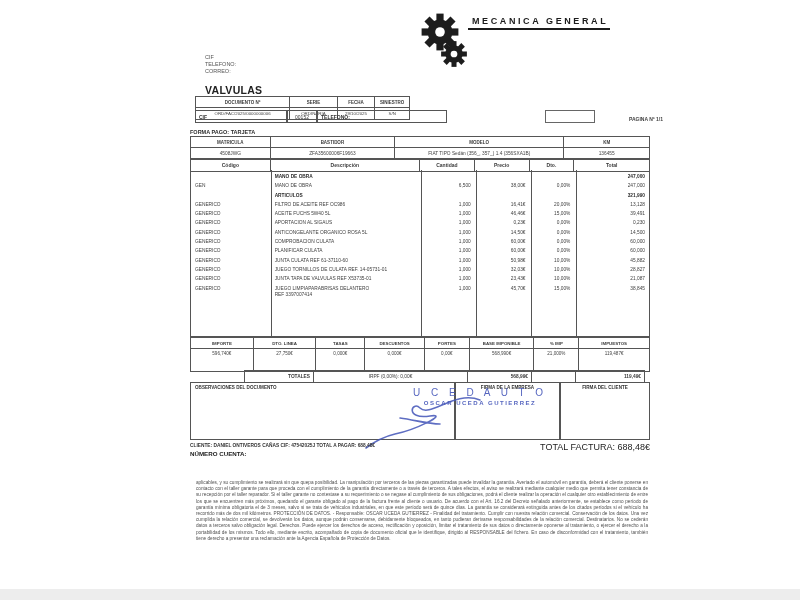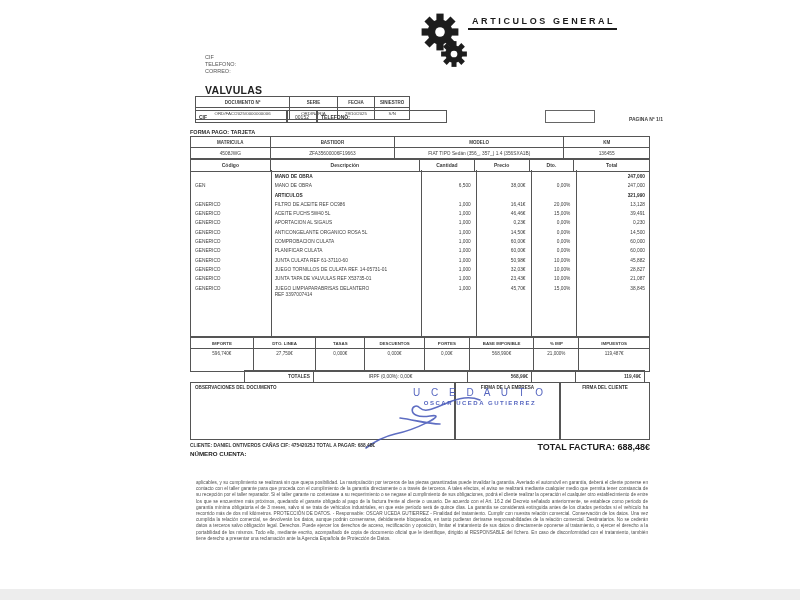--- a/index.html
+++ b/index.html
@@ -105,21 +105,21 @@
   .fcli { left:560px; width:90px; text-align:center; padding-top:2px; }
 
   .stamp { left:400px; top:387px; width:160px; text-align:center; color:#4254b8; opacity:0.9; }
   .stamp .s1 { font-size:10px; font-weight:normal; letter-spacing:4px; }
   .stamp .s2 { font-size:6px; letter-spacing:1.5px; margin-top:2px; font-weight:bold; }
   .signature { left:360px; top:390px; }
 
   
   .client-line { left:190px; top:443px; font-size:4.8px; font-weight:bold; color:#333; }
   .num-cuenta { left:190px; top:450px; font-size:6.2px; font-weight:bold; color:#222; }
-  .total-fact { left:450px; top:442px; width:200px; text-align:right; font-size:9px; font-weight:bold; color:#1d1d1d; }
+  .total-fact { left:450px; top:442px; width:200px; text-align:right; font-size:9px; font-weight:normal; color:#1d1d1d; }
 
   
   .legal { left:196px; top:480px; width:452px; font-size:4.7px; line-height:6.2px;
            text-align:justify; color:#4f4f4f; }
 
   .bottom-strip { left:0; top:589px; width:800px; height:11px; background:#ededed; }
 </style>
 </head>
 <body>
 
@@ -150,21 +150,21 @@
         <rect x="-9" y="-46" width="18" height="18" transform="rotate(135)"></rect>
         <rect x="-9" y="-46" width="18" height="18" transform="rotate(180)"></rect>
         <rect x="-9" y="-46" width="18" height="18" transform="rotate(225)"></rect>
         <rect x="-9" y="-46" width="18" height="18" transform="rotate(270)"></rect>
         <rect x="-9" y="-46" width="18" height="18" transform="rotate(315)"></rect>
       </g>
     </g>
     <circle r="12" fill="#ffffff"></circle>
   </svg>
   <div class="logo-text">
-    <div class="logo-sub">ARTICULOS GENERAL</div>
+    <div class="logo-sub">MECANICA GENERAL</div>
   </div>
 </div>
 
 <div class="abs contact">
   <div>CIF</div>
   <div>TELEFONO:</div>
   <div>CORREO:</div>
 </div>
 
 <div class="abs factura-title">VALVULAS</div>

